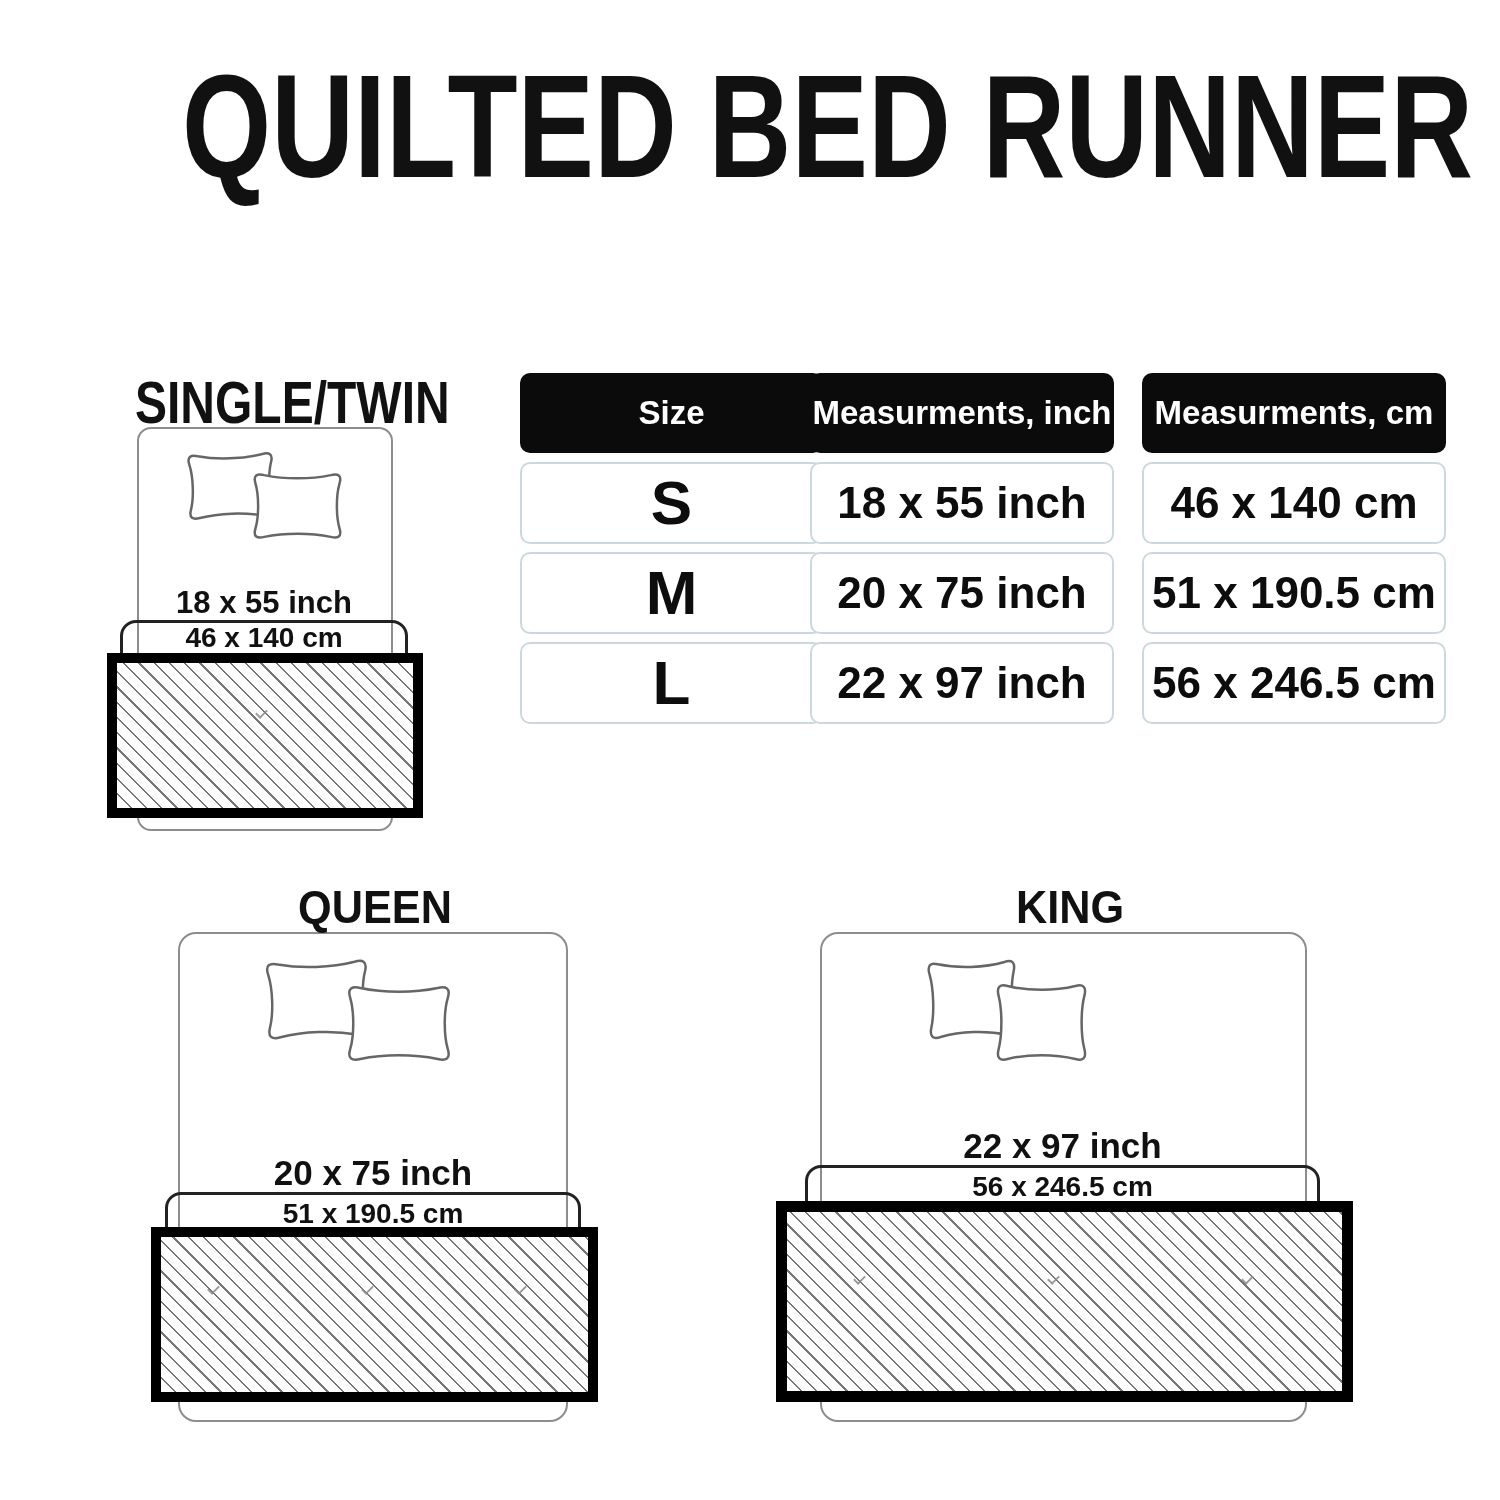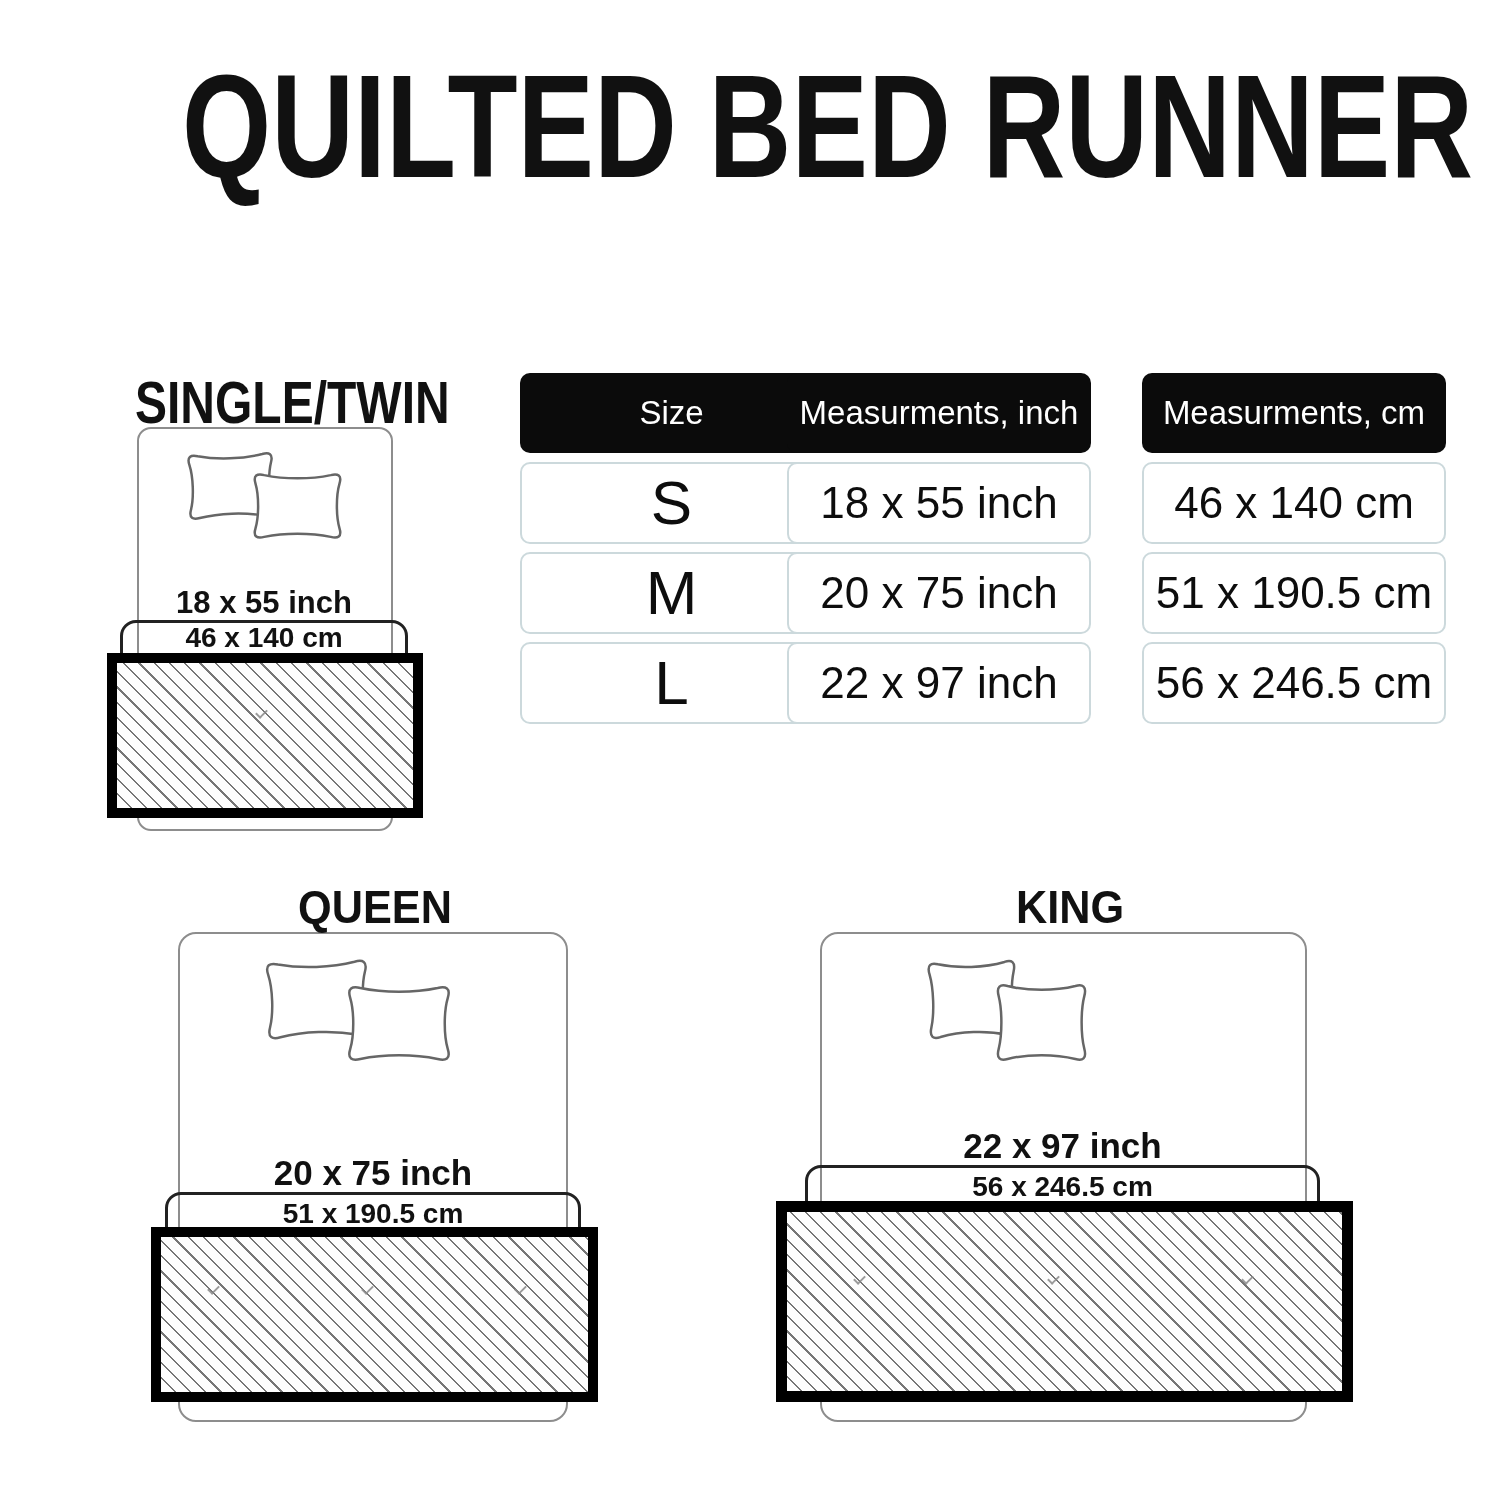--- a/index.html
+++ b/index.html
@@ -18,23 +18,23 @@
   body{background:var(--background);font-family:"Liberation Sans", sans-serif;color:var(--text);}
   .page{position:relative;width:1500px;height:1500px;background:var(--background);overflow:hidden;}
   .page *{box-sizing:border-box;}
 
   
   .title{position:absolute;left:0;right:0;top:50px;text-align:center;}
   .title-line{font-size:147px;line-height:152px;font-weight:bold;white-space:nowrap;}
   .title-line>span{display:inline-block;transform:scaleX(0.78);transform-origin:50% 50%;}
 
   
-  .cell{position:absolute;text-align:center;font-weight:normal;}
+  .cell{position:absolute;text-align:center;font-weight:bold;}
   .col1{left:520px;width:303px;}
-  .col2{left:787px;width:304px;}
+  .col2{left:810px;width:304px;}
   .col3{left:1142px;width:304px;}
   .th{top:373px;height:80px;background:var(--table-header-bg);color:var(--table-header-text);
       border-radius:10px;font-size:33px;line-height:80px;}
   .td{height:82px;background:#fff;border:2px solid var(--table-cell-border);border-radius:10px;
       font-size:44px;line-height:78px;color:#0d0d0d;}
   .row1{top:462px;} .row2{top:552px;} .row3{top:642px;}
   .size-cell{font-size:62px;}
 
   
   .diagram-label{position:absolute;font-weight:bold;text-align:center;white-space:nowrap;z-index:6;}

